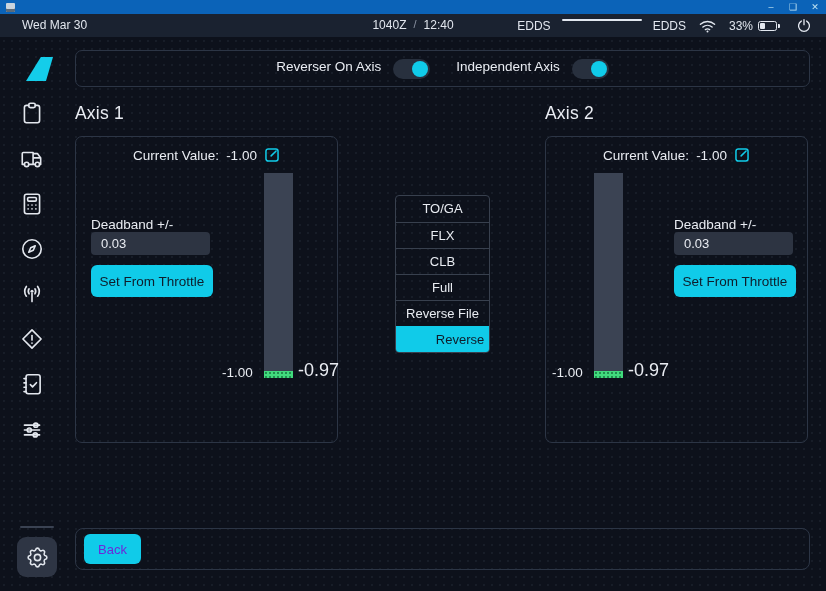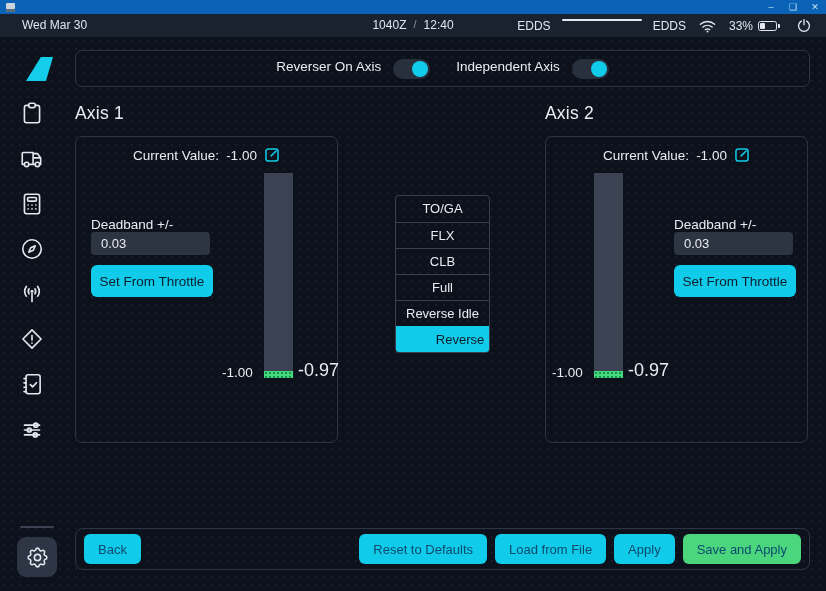--- a/index.html
+++ b/index.html
@@ -85,21 +85,21 @@
   
   .detents { position:absolute; left:395px; top:128px; width:95px; border:1px solid #38404e; border-radius:4px; overflow:hidden;margin-top:30px; }
   .detent { width:100%; height:26px; line-height:25px; text-align:center; color:#e9ecf2; font-size:13px;
     border-top:1px solid #38404e; cursor:pointer; }
   .detent:first-child { border-top:none; }
   .detent.active { background:#10cbe9; color:#0f1d2b; border-top-color:#10cbe9;padding-left:35px; }
 
   
   .footer { position:absolute; left:75px; top:491px; width:735px; height:42px; border:1px solid #2c3545;
     border-radius:8px; display:flex; align-items:center; padding:0 8px; }
-  .f-btn { height:30px; border:none; border-radius:6px; background:#10cbe9; color:#0c4a6e; font-size:13px;
+  .f-btn { height:30px; border:none; border-radius:6px; background:#10cbe9; color:#6d28d9; font-size:13px;
     font-weight:500; padding:0 14px; cursor:pointer; font-family:"Liberation Sans",sans-serif; }
   .f-btn.green { background:#4bd67d; }
   .f-spacer { flex:1; }
   .f-group { display:flex; gap:8px; }
 </style>
 </head>
 <body>
 
 <div class="root">
 
@@ -266,21 +266,21 @@
         </div>
       <span class="bar-lo">-1.00</span>
       <span class="bar-hi">-0.97</span>
     </div>
 
     <div class="detents">
       <div class="detent">TO/GA</div>
       <div class="detent">FLX</div>
       <div class="detent">CLB</div>
       <div class="detent">Full</div>
-      <div class="detent">Reverse Idle</div>
+      <div class="detent">Reverse File</div>
       <div class="detent active">Reverse Full</div>
     </div>
 
     <div class="card a2">
       <div class="cur-row">
         <span>Current Value:</span>
         <span>-1.00</span>
         <svg class="edit-ico" viewBox="0 0 18 18">
           <rect x="2.2" y="2.2" width="13.6" height="13.6" rx="2.5" stroke="#10cbe9" stroke-width="1.7" fill="none"></rect>
           <path d="M13.6 4.4l-5.6 5.6" stroke="#10cbe9" stroke-width="1.7" stroke-linecap="round" fill="none"></path>
@@ -292,22 +292,16 @@
       <div class="vbar">
           <div class="seg"></div>
         </div>
       <span class="bar-lo">-1.00</span>
       <span class="bar-hi">-0.97</span>
     </div>
 
     <div class="footer">
       <button class="f-btn">Back</button>
       <div class="f-spacer"></div>
-      <div class="f-group">
-        <button class="f-btn">Reset to Defaults</button>
-        <button class="f-btn">Load from File</button>
-        <button class="f-btn">Apply</button>
-        <button class="f-btn green">Save and Apply</button>
-      </div>
     </div>
 
   </div>
 </div>
 
 </body></html>

